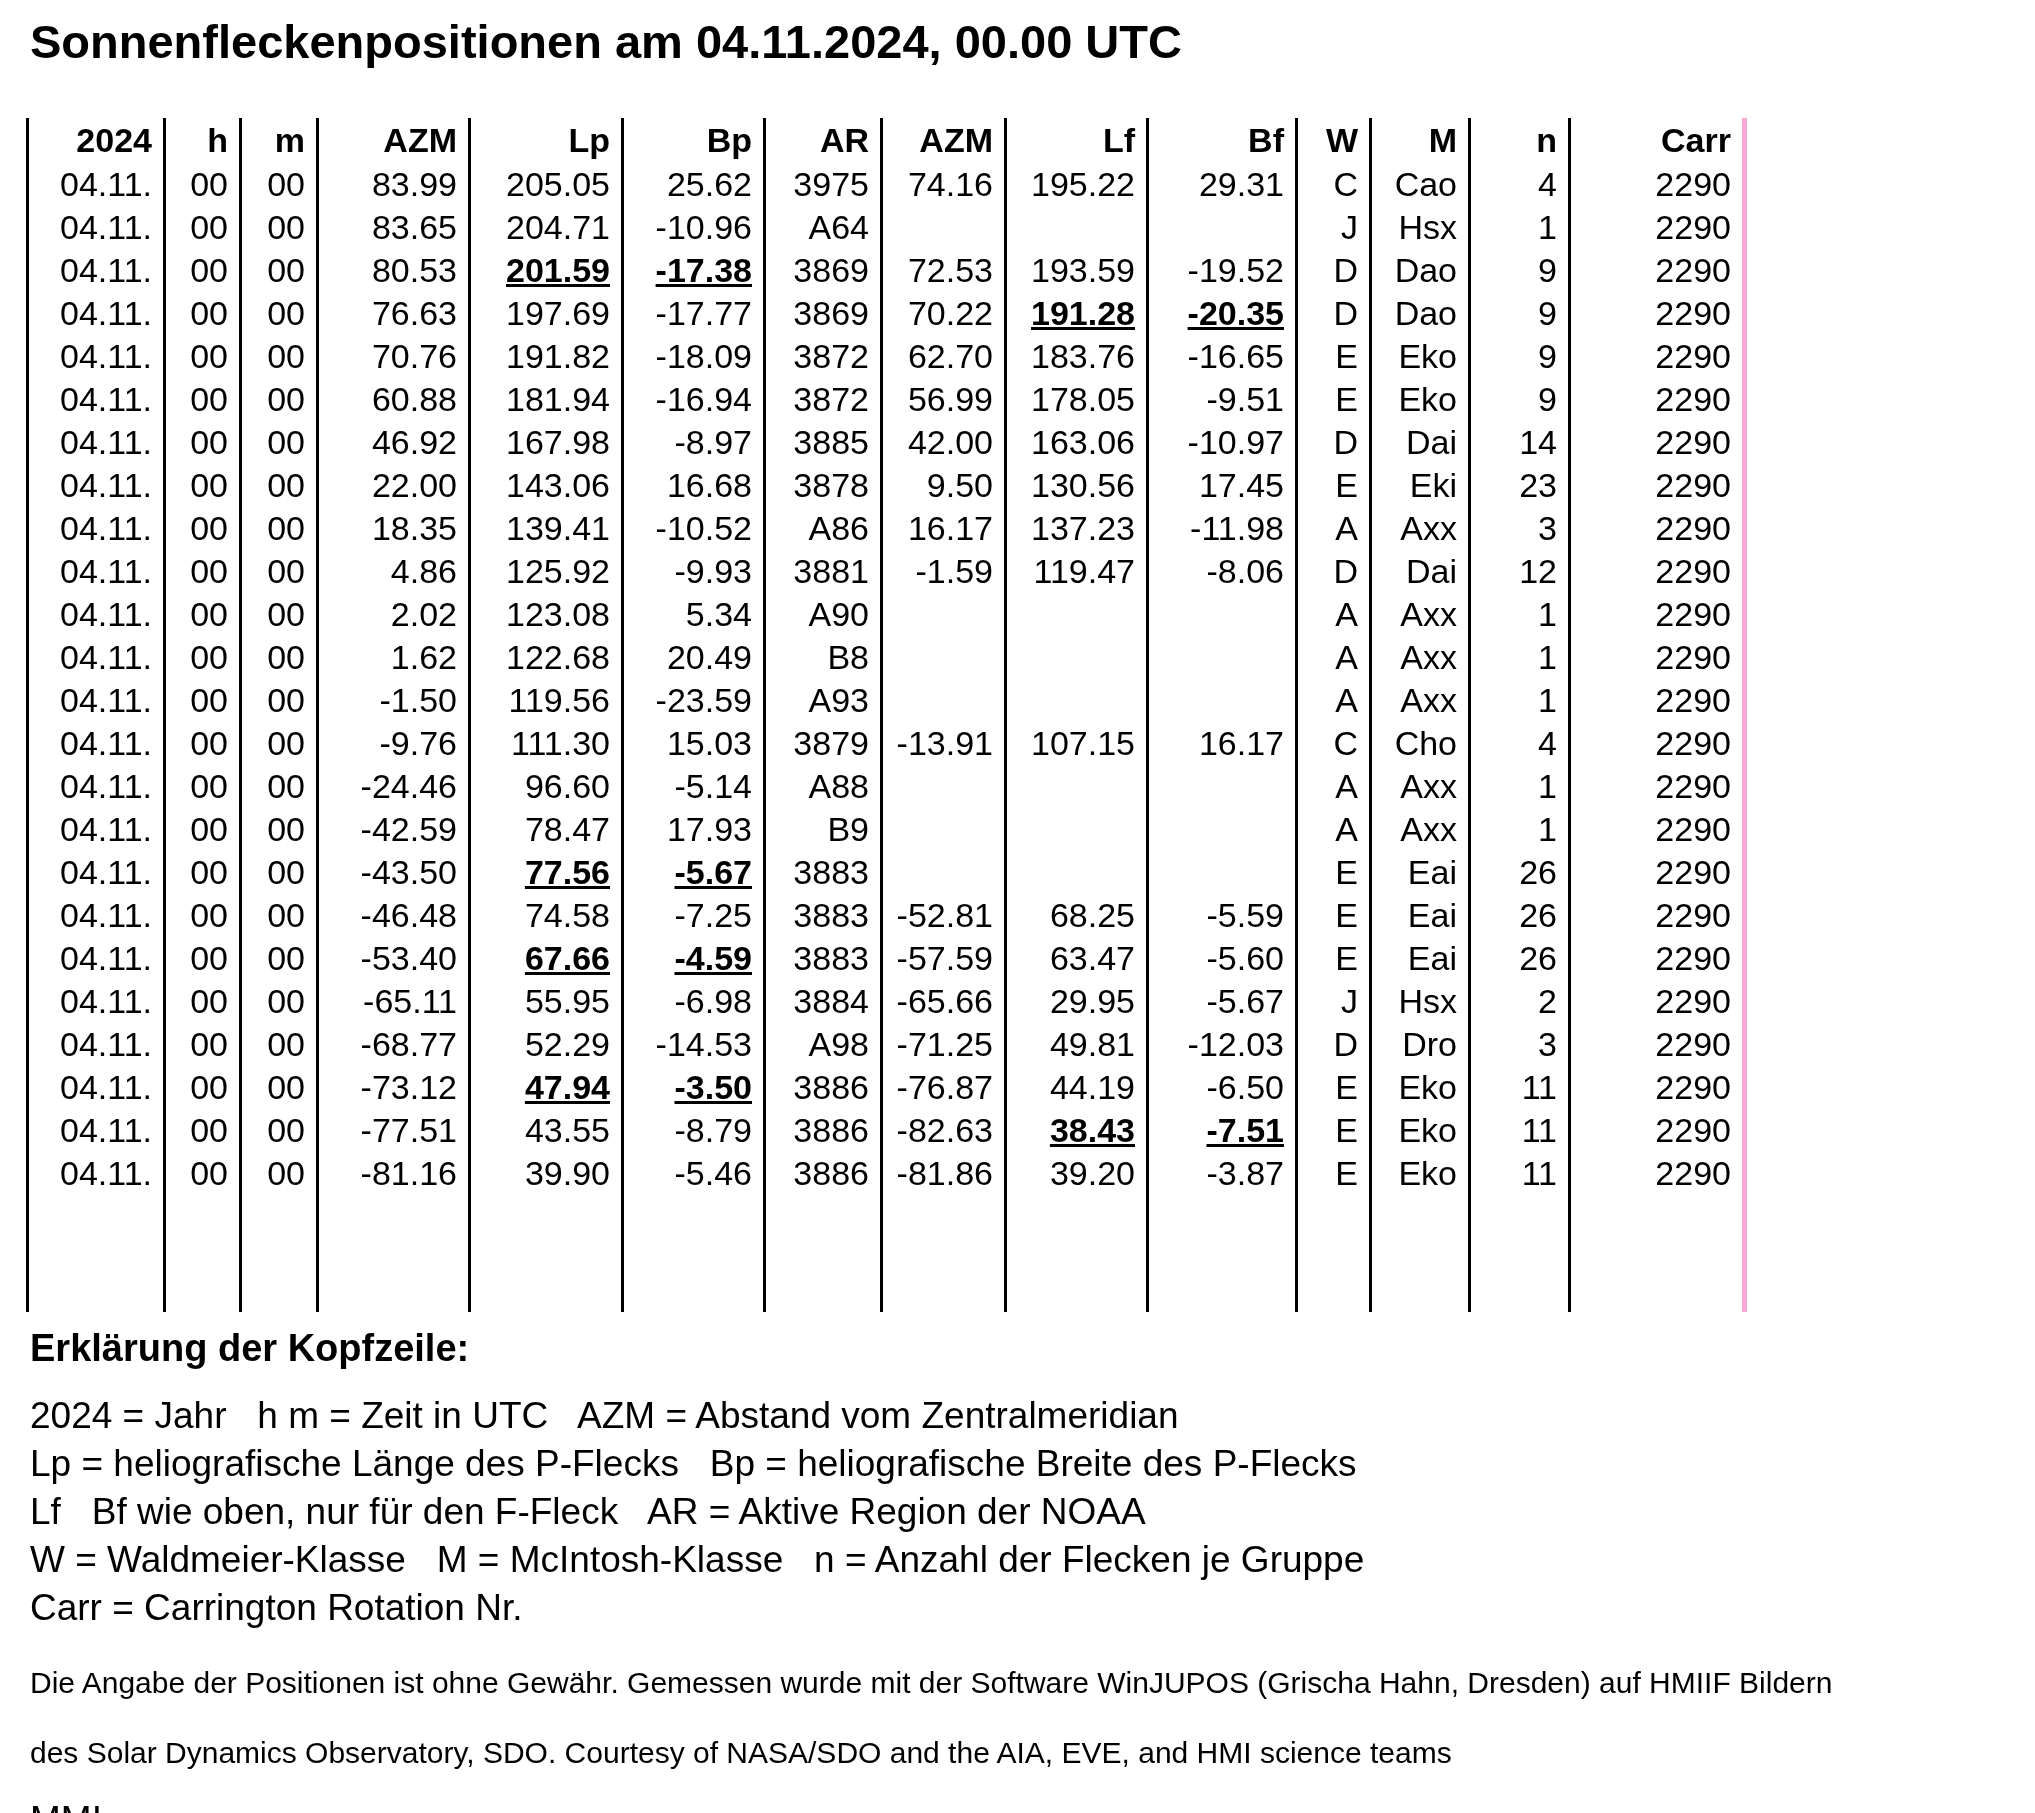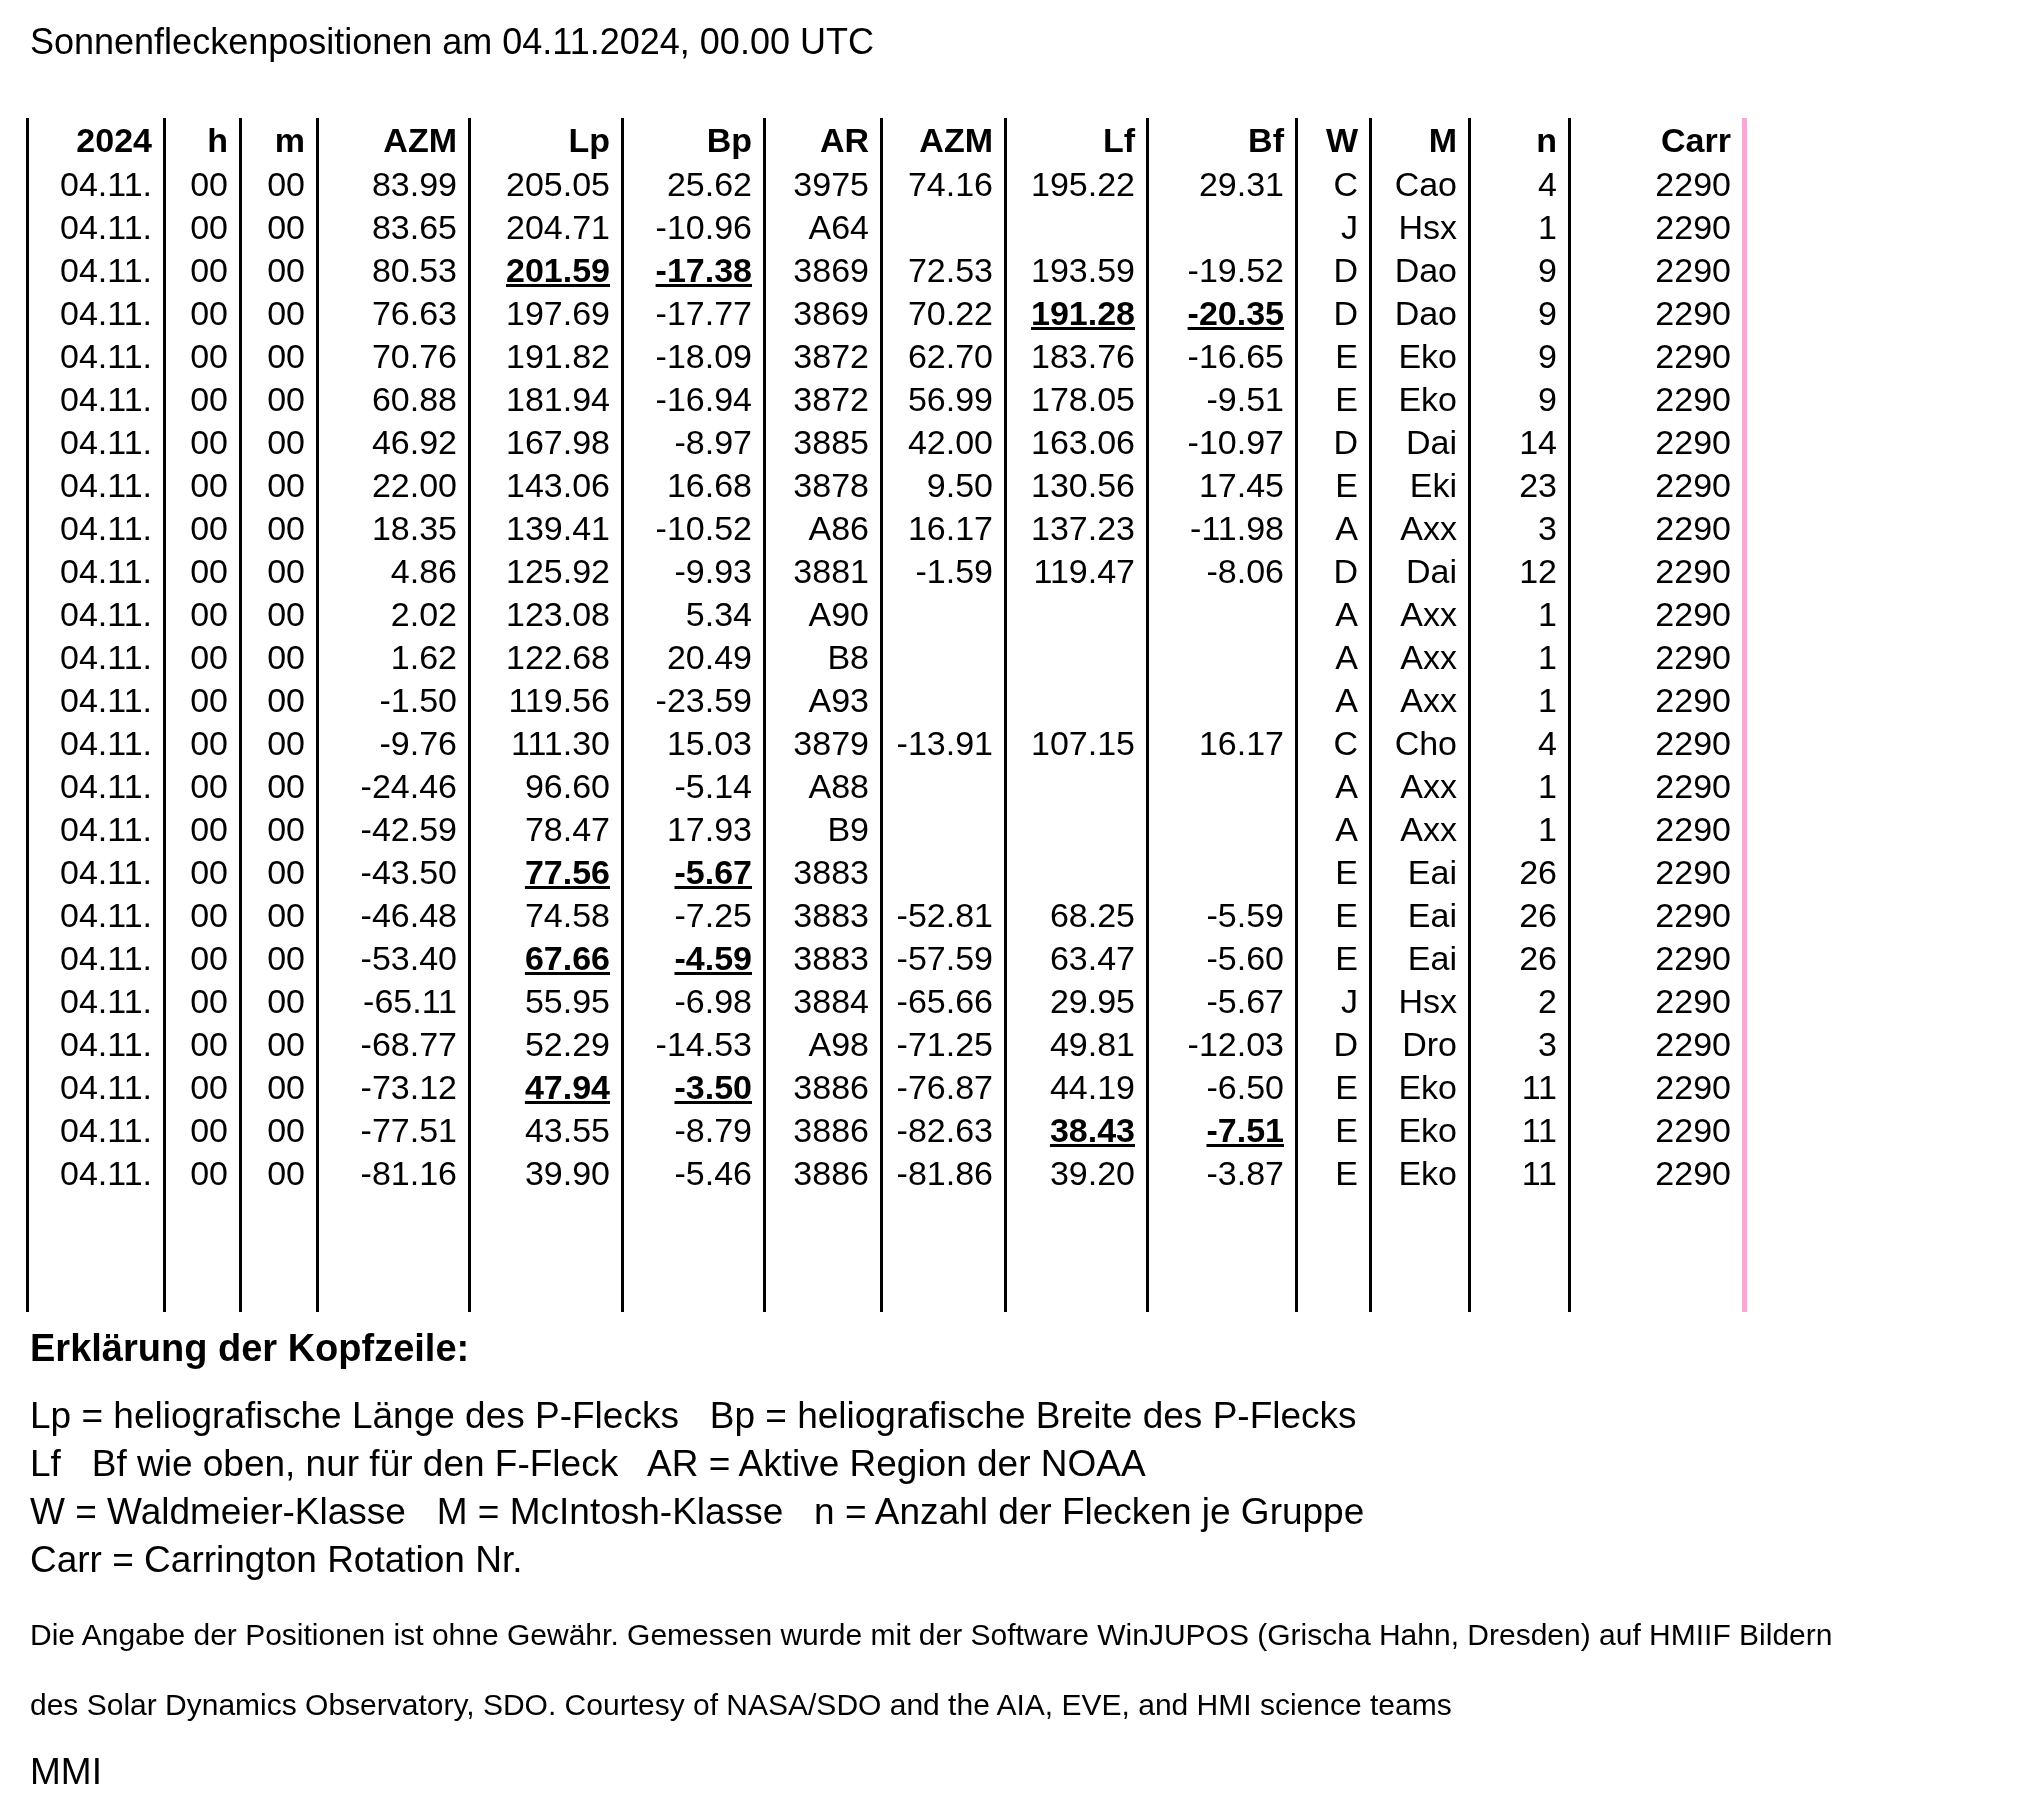--- a/index.html
+++ b/index.html
@@ -3,21 +3,21 @@
 <meta charset="utf-8">
 <style>
   html, body { margin:0; padding:0; }
   body {
     width:2036px; height:1814px;
     background:#ffffff; color:#000000;
     font-family:"Liberation Sans", sans-serif;
     overflow:hidden;
   }
   .page-title {
-    font-size:36px; font-weight:normal;
+    font-size:47px; font-weight:bold;
     margin:14px 0 0 30px;
     line-height:56px;
     white-space:nowrap;
   }
   table.sunspot {
     border-collapse:collapse;
     table-layout:fixed;
     margin:48px 0 0 26px;
   }
   table.sunspot th, table.sunspot td {
@@ -497,20 +497,21 @@
         <td></td>
         <td></td>
         <td></td>
       </tr>
     </tbody>
 </table>
 
 <div class="legend-heading">Erklärung der Kopfzeile:</div>
 
 <div class="legend-lines">
+  <div class="legend-line">2024 = Jahr   h m = Zeit in UTC   AZM = Abstand vom Zentralmeridian</div>
   <div class="legend-line">Lp = heliografische Länge des P-Flecks   Bp = heliografische Breite des P-Flecks</div>
   <div class="legend-line">Lf   Bf wie oben, nur für den F-Fleck   AR = Aktive Region der NOAA</div>
   <div class="legend-line">W = Waldmeier-Klasse   M = McIntosh-Klasse   n = Anzahl der Flecken je Gruppe</div>
   <div class="legend-line">Carr = Carrington Rotation Nr.</div>
 </div>
 
 <div class="disclaimer">
   <div class="disclaimer-line">Die Angabe der Positionen ist ohne Gewähr. Gemessen wurde mit der Software WinJUPOS (Grischa Hahn, Dresden) auf HMIIF Bildern</div>
   <div class="disclaimer-line">des Solar Dynamics Observatory, SDO. Courtesy of NASA/SDO and the AIA, EVE, and HMI science teams</div>
 </div>

